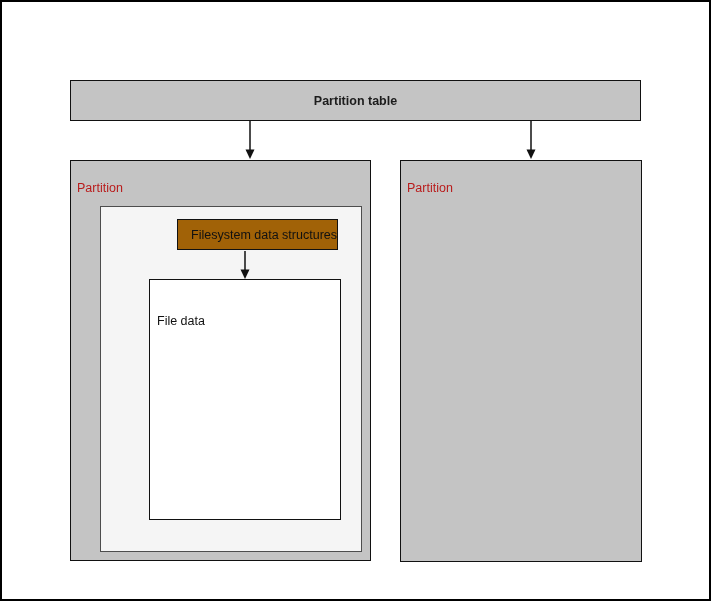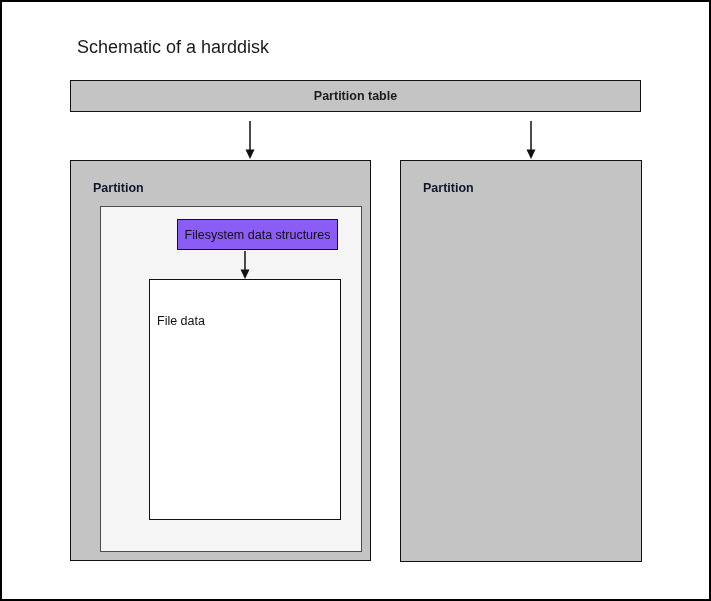--- a/index.html
+++ b/index.html
@@ -26,21 +26,21 @@
     white-space: nowrap;
   }
   .node {
     position: absolute;
     box-sizing: border-box;
   }
   .partition-table {
     left: 68px;
     top: 78px;
     width: 571px;
-    height: 32px;
+    height: 41px;
     background: #c4c4c4;
     border: 1.5px solid #111111;
     display: flex;
     align-items: center;
     justify-content: center;
   }
   .partition-table .node-label {
     font-weight: bold;
     font-size: 12.5px;
     color: #1c1c1c;
@@ -58,46 +58,45 @@
   .partition-right {
     left: 398px;
     top: 158px;
     width: 242px;
     height: 402px;
   }
   .partition-label {
     position: absolute;
     left: 6px;
     top: 20px;
-    font-weight: bold;
+    font-weight: normal;
     font-size: 12.5px;
-    color: #0f172a;
+    color: #b91c1c;
     white-space: nowrap;
-    margin-left: 16px;
   }
   .filesystem-area {
     position: absolute;
     left: 29px;
     top: 45px;
     width: 262px;
     height: 346px;
     box-sizing: border-box;
     background: #f5f5f5;
     border: 1.5px solid #4d4d4d;
   }
   .filesystem-structures {
     left: 76px;
     top: 12px;
     width: 161px;
     height: 31px;
-    background: #8b5cf6;
+    background: #a16207;
     border: 1px solid #111111;
     display: flex;
     align-items: center;
-    justify-content: center;
+    justify-content: flex-end;
   }
   .filesystem-structures .node-label {
     font-size: 12.5px;
     color: #111111;
     white-space: nowrap;
   }
   .file-data {
     left: 48px;
     top: 72px;
     width: 192px;
@@ -121,21 +120,20 @@
     width: 707px;
     height: 597px;
     pointer-events: none;
   }
 </style>
 </head>
 <body>
 
 <div class="canvas">
 
-  <div class="diagram-title">Schematic of a harddisk</div>
 
   <div class="node partition-table">
     <span class="node-label">Partition table</span>
   </div>
 
   <div class="node partition partition-left">
     <span class="partition-label">Partition</span>
 
     <div class="filesystem-area">
 

